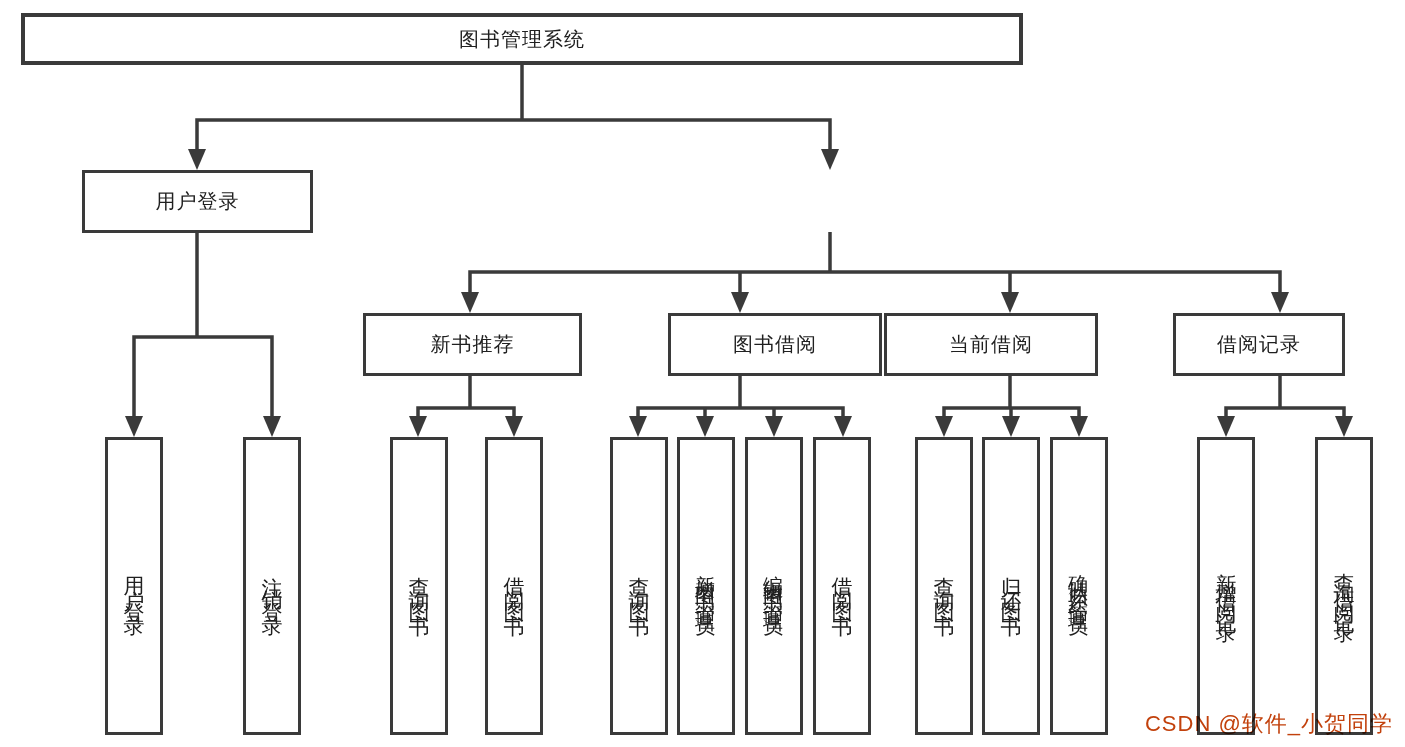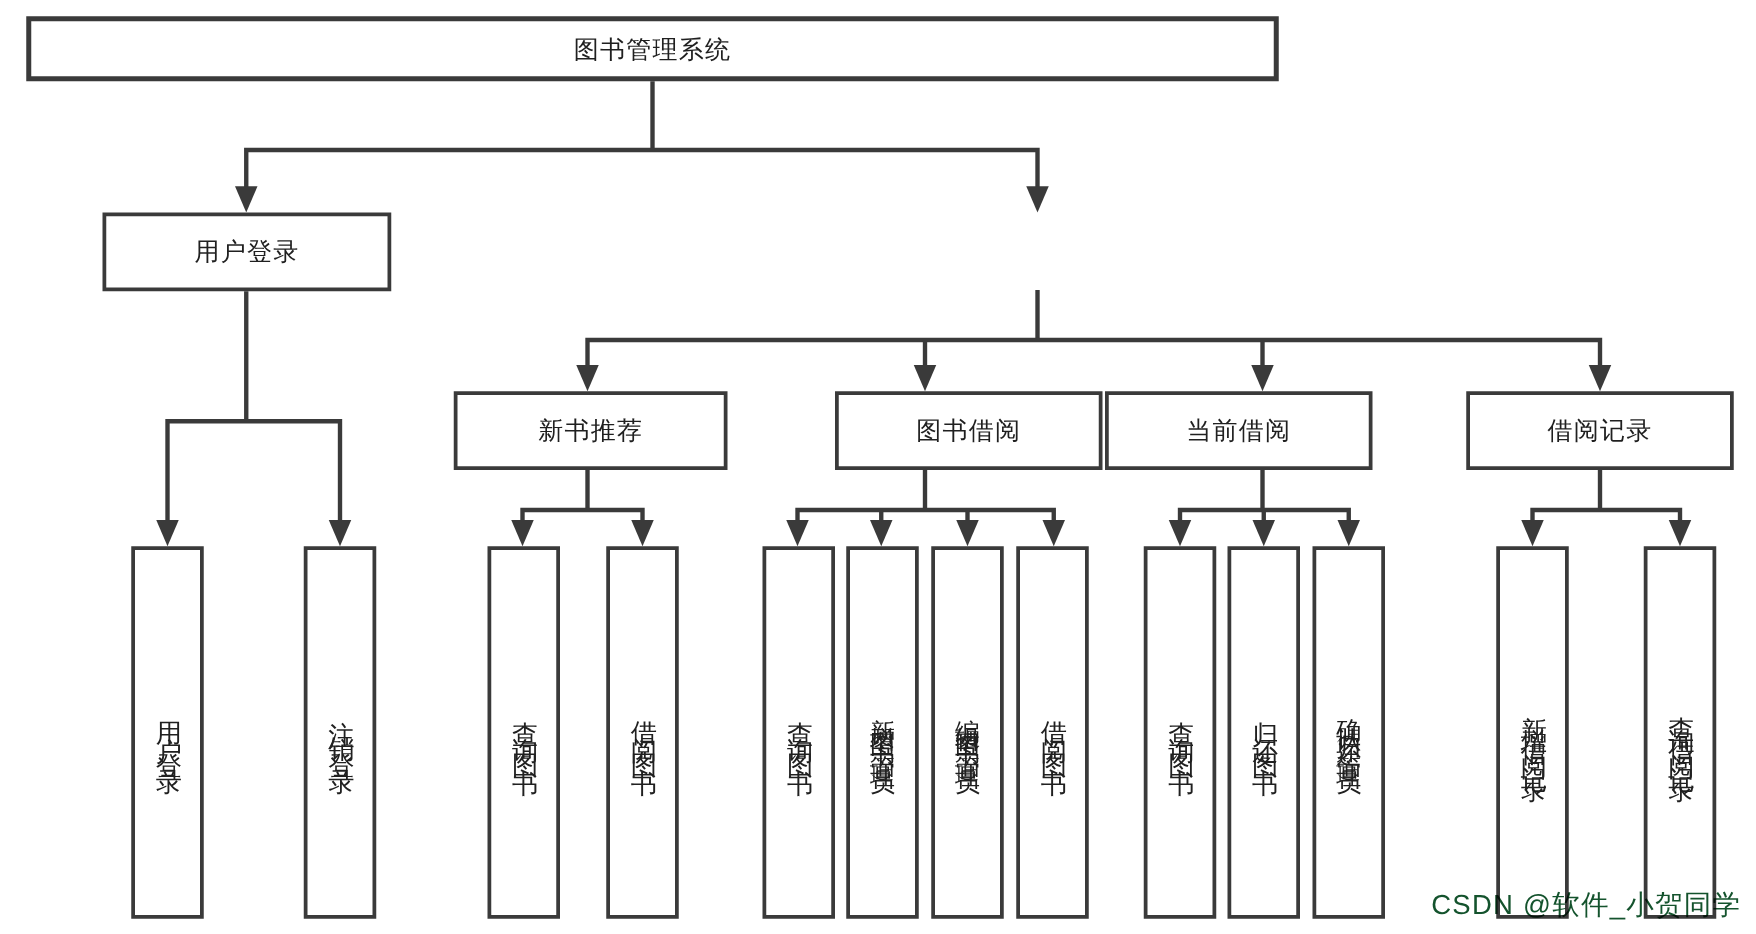--- a/index.html
+++ b/index.html
@@ -30,21 +30,21 @@
     z-index: 2;
     letter-spacing: 1px;
   }
   .box.root   { left: 21px;  top: 13px;  width: 1002px; height: 52px; border-width: 4px; }
   .box.l2a    { left: 82px;  top: 170px; width: 231px;  height: 63px; }
   .box.l2b    { left: 712px; top: 170px; width: 235px;  height: 63px; }
   .box.l3     { top: 313px; height: 63px; width: 219px; }
   .box.l3a    { left: 363px; }
   .box.l3b    { left: 633px; width: 214px; margin-left: 35px; }
   .box.l3c    { left: 884px; width: 214px; }
-  .box.l3d    { left: 1173px; width: 214px; }
+  .box.l3d    { left: 1173px; width: 172px; }
   .box.leaf   { top: 437px; height: 298px; width: 58px; }
   .leaf-text {
     writing-mode: vertical-rl;
     text-orientation: mixed;
     white-space: nowrap;
     font-size: 21px;
     letter-spacing: 13px;
   }
   .leaf-text.v-mid  { letter-spacing: 10px; }
   .leaf-text.v-long { letter-spacing: 6px; font-size: 20px; }
@@ -59,21 +59,21 @@
   .lf9  { left: 915px; }
   .lf10 { left: 982px; }
   .lf11 { left: 1050px; }
   .lf12 { left: 1197px; }
   .lf13 { left: 1315px; }
   .watermark {
     position: absolute;
     right: 12px;
     bottom: 8px;
     font-size: 22px;
-    color: #14532d;
+    color: #c2410c;
     letter-spacing: 1px;
     z-index: 3;
     mix-blend-mode: multiply;
     white-space: nowrap;
   }
 </style>
 </head>
 <body>
 
 <div id="stage">

